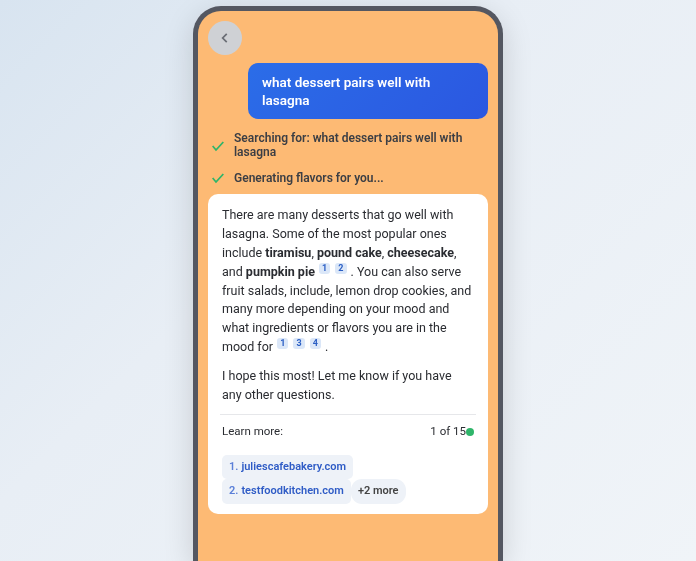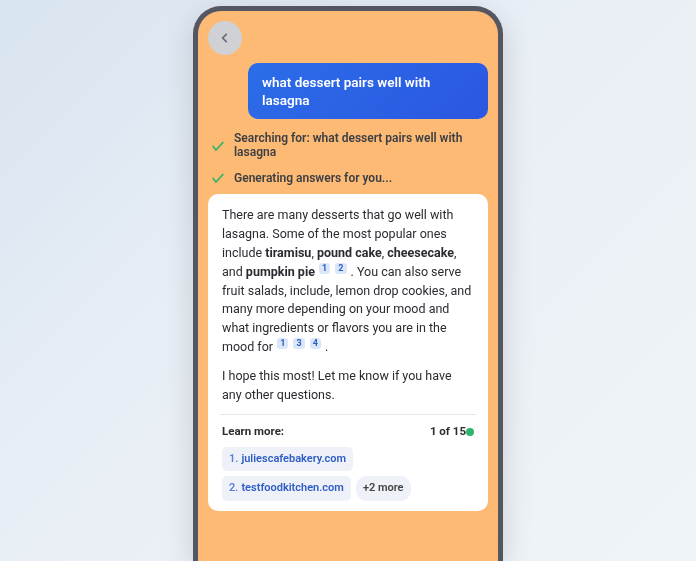--- a/index.html
+++ b/index.html
@@ -87,27 +87,27 @@
   }
   .divider {
     border-top: 1px solid #e6e7ea;
     margin: 8px -2px 8px -2px;
   }
   .learn-row {
     display: flex;
     justify-content: space-between;
     align-items: center;
     font-size: 11.5px;
-    font-weight: 700;
+    font-weight: 400;
     color: #2a2c31;
-    margin-bottom: 6px;
+    margin-bottom: 14px;
   }
   .count-wrap { display: flex; align-items: center; gap: 0; }
   .dot { width: 8px; height: 8px; border-radius: 50%; background: #2fb56a; }
-  .src-list { display: flex; flex-wrap: wrap; gap: 5px; }
+  .src-list { display: flex; flex-wrap: wrap; }
   .src-chip {
     background: #eef2f8;
     color: #2f5cc6;
     font-size: 11px;
     font-weight: 600;
     padding: 4px 7px;
     border-radius: 5px;
   }
   .src-chip.more { color: #444; border-radius: 11px; }
   .src-num { color: #5a7fd8; margin-right: 3px; }
@@ -132,21 +132,21 @@
       <span class="check"><svg viewBox="0 0 24 24">
             <polyline points="4 12 9 18 20 6"></polyline>
           </svg></span>
       <span><span>Searching for: </span><span>what dessert pairs well with lasagna</span></span>
     </div>
 
     <div class="status-row">
       <span class="check"><svg viewBox="0 0 24 24">
             <polyline points="4 12 9 18 20 6"></polyline>
           </svg></span>
-      <span>Generating answers for you...</span>
+      <span>Generating flavors for you...</span>
     </div>
 
     <div class="card">
       <div class="para">
         <span>There are many desserts that go well with lasagna. Some of the most popular ones include </span><b>tiramisu</b><span>, </span><b>pound cake</b><span>, </span><b>cheesecake</b><span>, and </span><b>pumpkin pie</b>
         <span class="cit">1</span>
         <span class="cit">2</span><span> . You can also serve fruit salads, include, lemon drop cookies, and many more depending on your mood and what ingredients or flavors you are in the mood for </span><span class="cit">1</span>
         <span class="cit">3</span>
         <span class="cit">4</span><span> .</span>
       </div>

